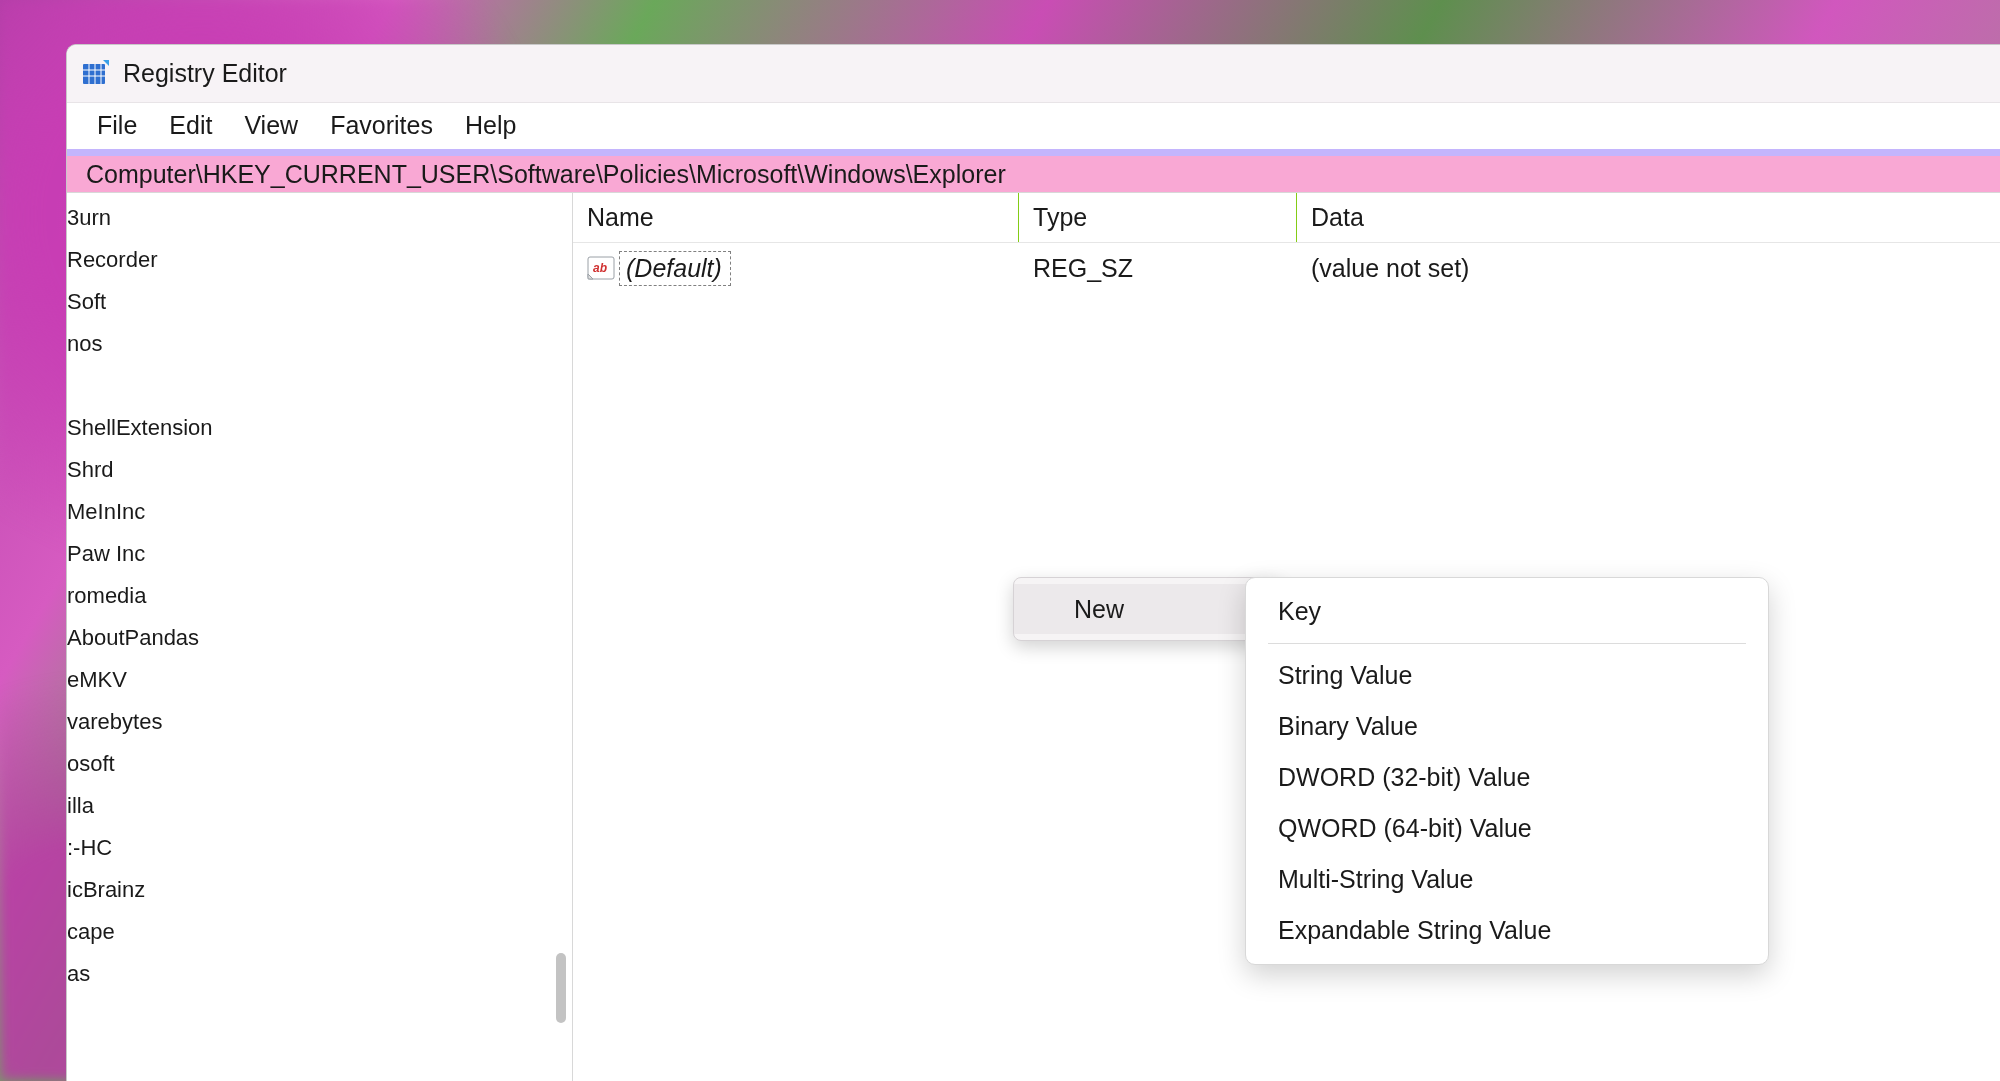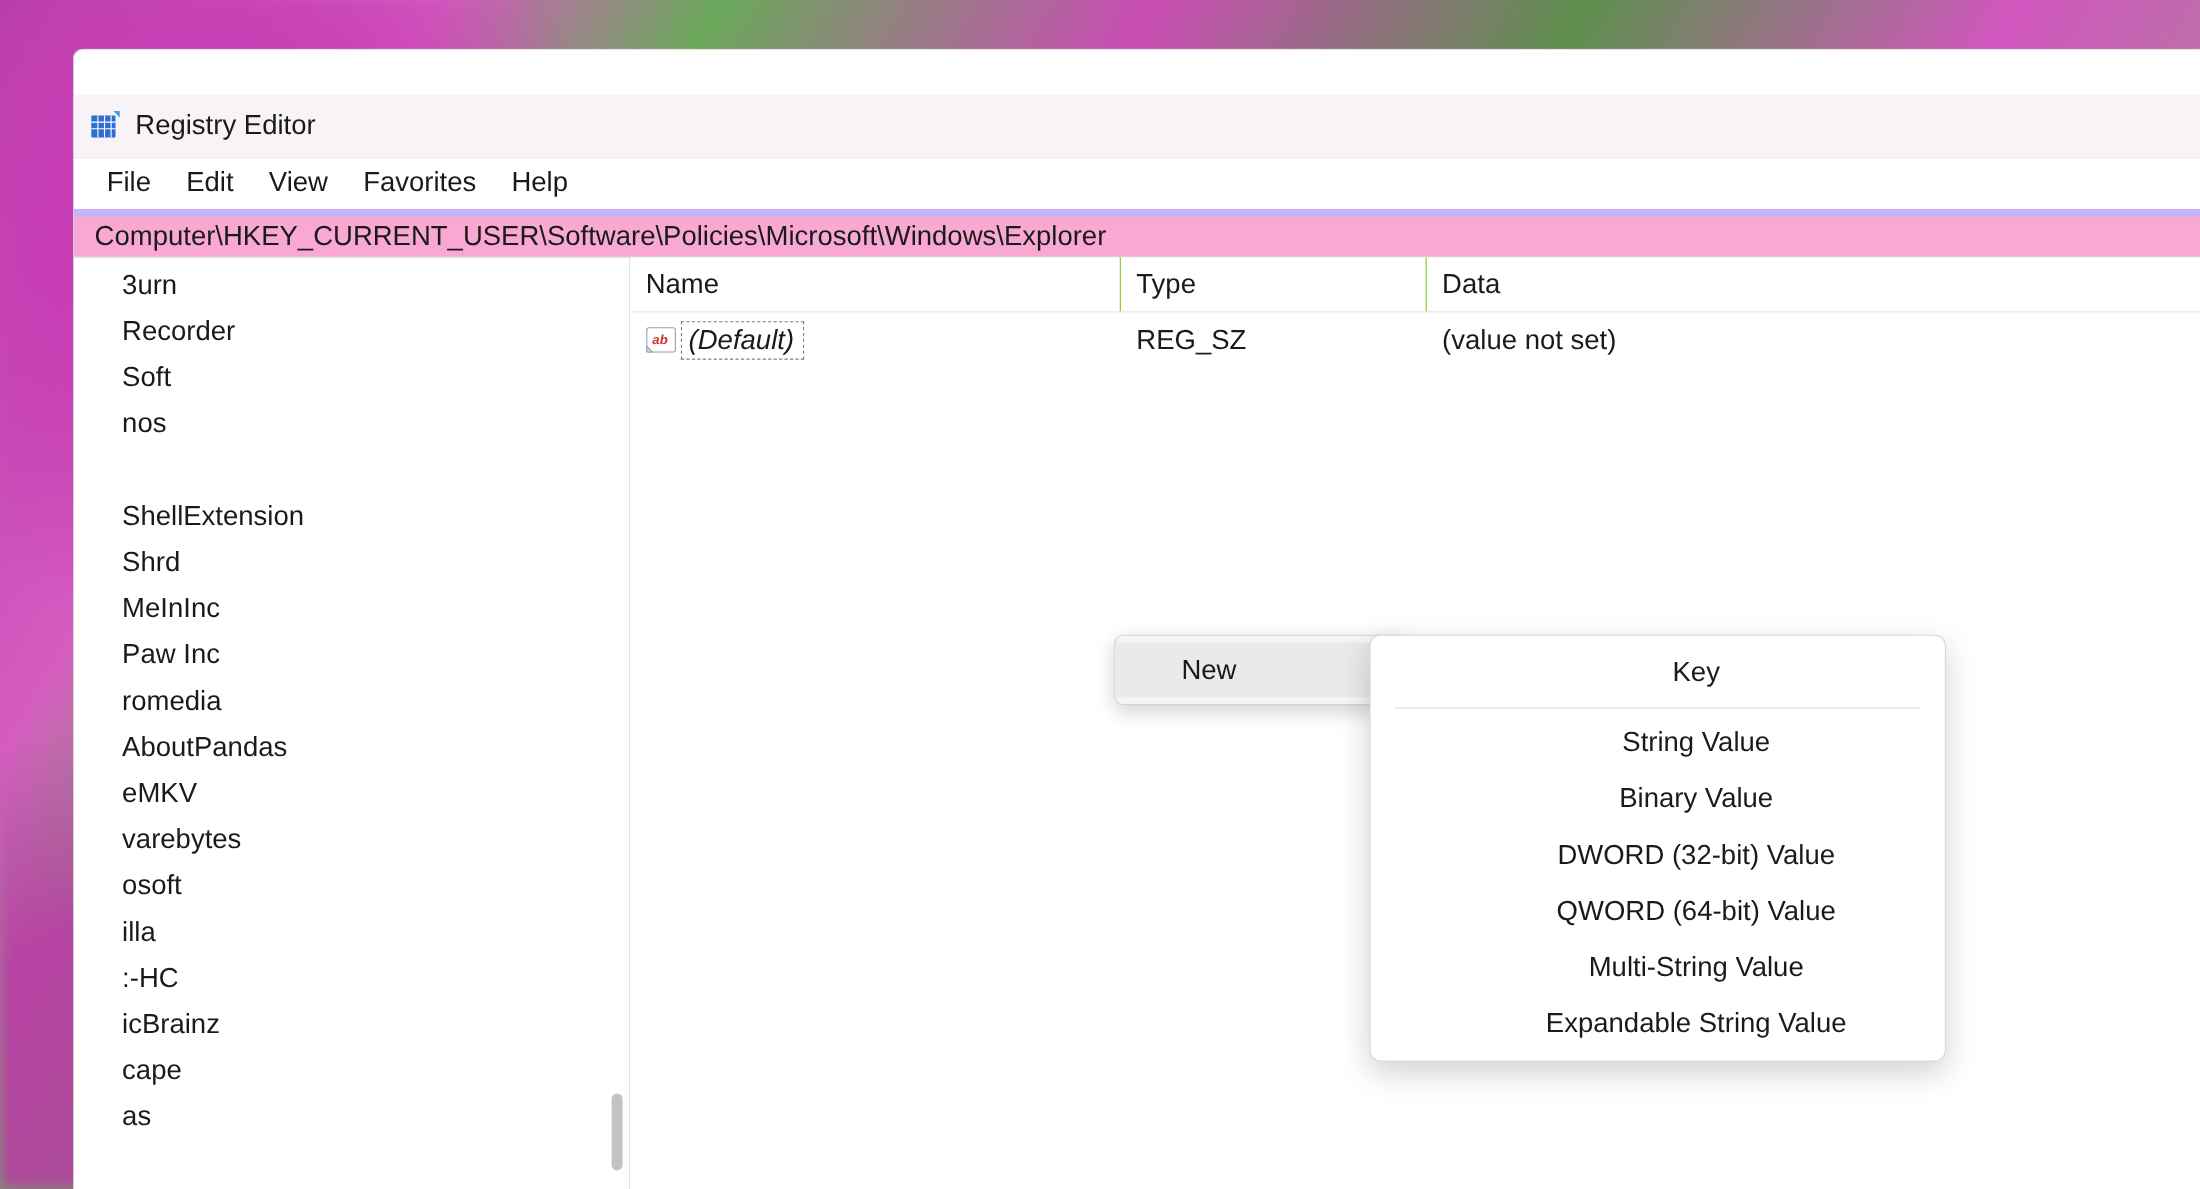--- a/index.html
+++ b/index.html
@@ -35,21 +35,20 @@
     flex-direction: column;
   }
   .titlebar {
     height: 58px;
     background: #f7f3f6;
     display: flex;
     align-items: center;
     padding-left: 14px;
     gap: 14px;
     border-bottom: 1px solid #e8e4e7;
-    margin-top: 41px;
   }
   .app-icon {
     width: 28px; height: 28px;
     position: relative;
   }
   .app-icon svg { width: 100%; height: 100%; }
   .app-title {
     font-size: 25px;
     color: #1a1a1a;
   }
@@ -90,23 +89,22 @@
     position: relative;
     overflow: hidden;
   }
   .tree-scroll {
     position: absolute;
     left: 0; right: 22px; top: 0; bottom: 0;
     overflow: hidden;
   }
   .tree-list {
     padding-top: 4px;
-    font-size: 25px;
-    color: #1a1a1a;
-    margin-left: 44px;
+    font-size: 22px;
+    color: #1a1a1a;
   }
   .tree-item {
     height: 42px;
     line-height: 42px;
     padding-left: 0;
     white-space: nowrap;
     cursor: default;
   }
   .tree-item.blank { height: 42px; }
   .tree-scrollbar {
@@ -214,23 +212,22 @@
     background: #ffffff;
     border: 1px solid #d8d8d8;
     border-radius: 10px;
     box-shadow: 0 10px 28px rgba(0,0,0,0.18);
     padding: 8px 0;
     font-size: 25px;
     color: #1a1a1a;
     z-index: 11;
   }
   .ctx-sub .ctx-item {
-    padding-left: 96px;
+    padding-left: 32px;
     height: 51px;
-    justify-content: center;
   }
   .ctx-sep {
     height: 1px;
     background: #dcdcdc;
     margin: 6px 22px;
   }
 </style>
 </head>
 <body>
 

